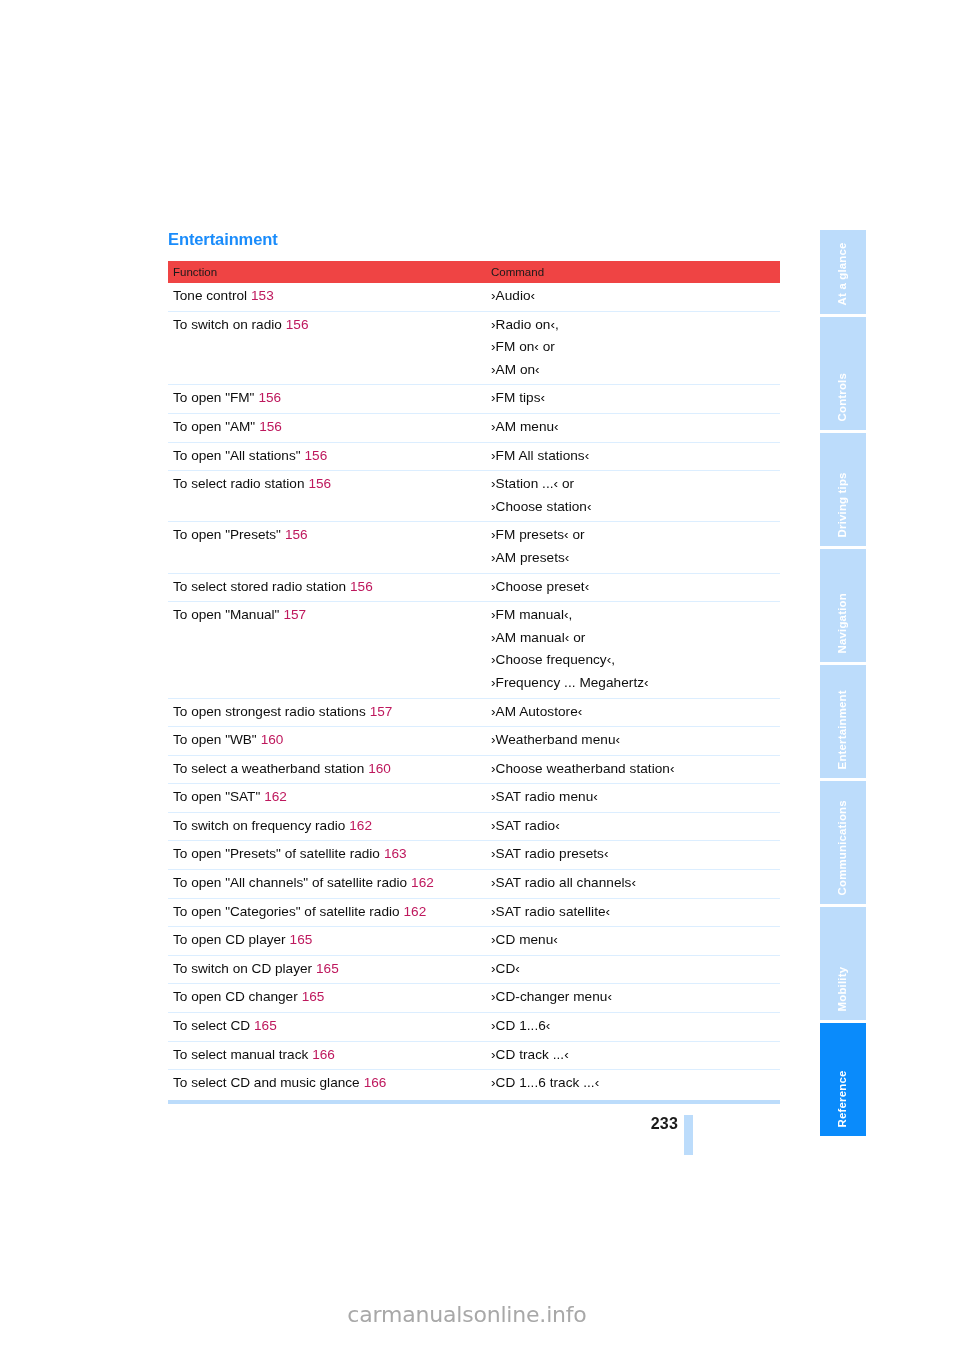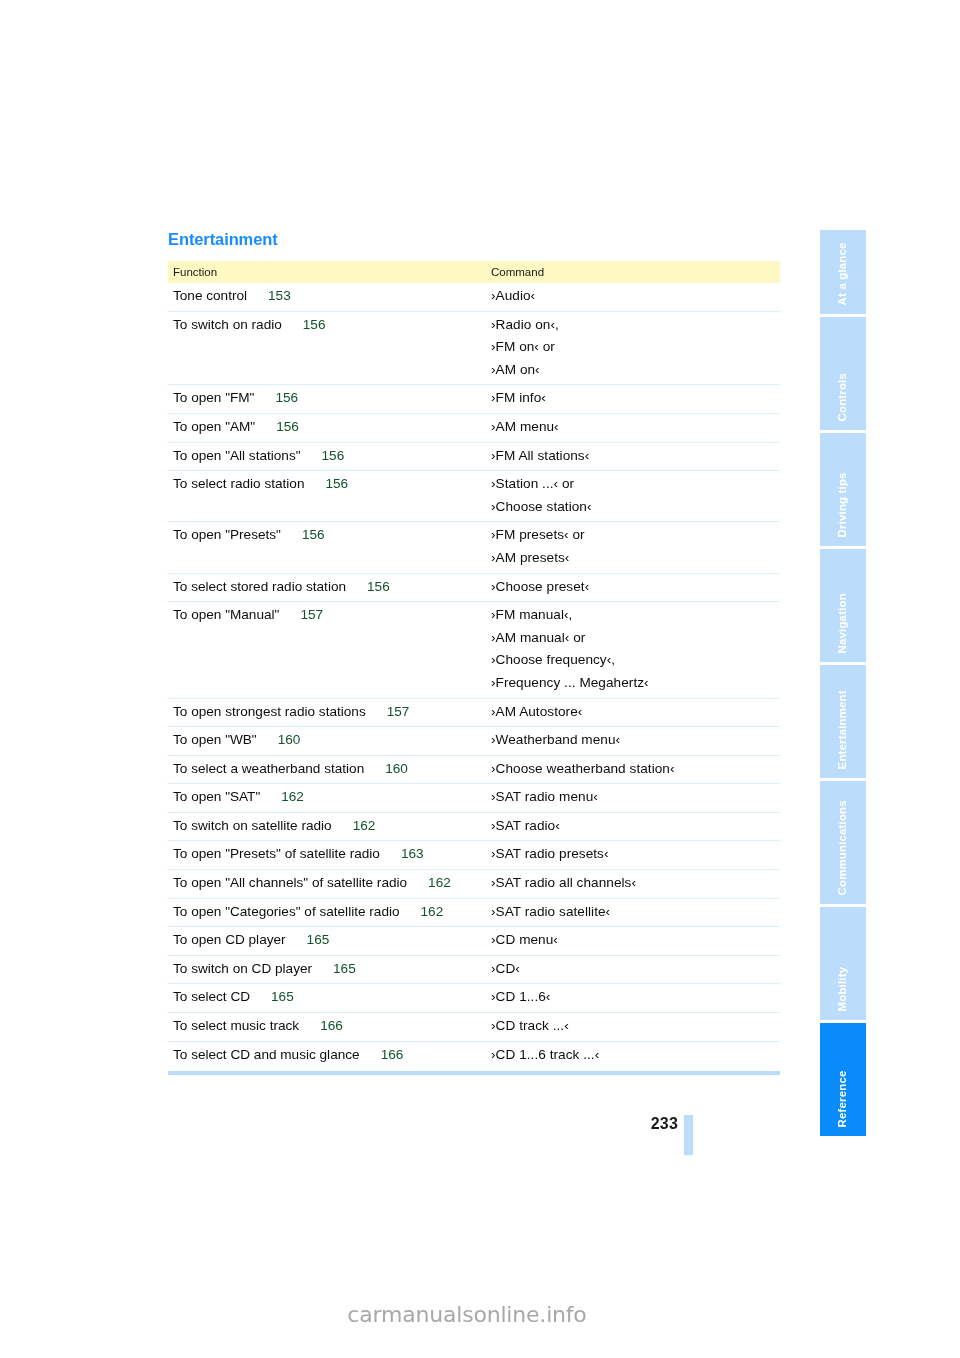--- a/index.html
+++ b/index.html
@@ -45,21 +45,21 @@
   
   table.cmdtable {
     width: 612px;
     border-collapse: collapse;
     table-layout: fixed;
   }
   table.cmdtable col.c-func { width: 318px; }
   table.cmdtable col.c-cmd  { width: 294px; }
 
   table.cmdtable thead th {
-    background: #fef9c3;
+    background: #ef4444;
     color: #1a1a1a;
     font-size: 11.5px;
     font-weight: normal;
     text-align: left;
     padding: 4px 0 4px 5px;
     line-height: 14px;
   }
 
   table.cmdtable tbody td {
     border-top: 1px solid #dceeff;
@@ -72,22 +72,22 @@
   }
   table.cmdtable tbody tr:first-child td {
     border-top: none;
   }
   table.cmdtable tbody tr:last-child td {
     border-bottom: 4px solid #bcdcfb;
     padding-bottom: 5px;
   }
 
   .pageref {
-    color: #14532d;
-    padding-left: 21px;
+    color: #be185d;
+    padding-left: 4px;
     margin-top: 25px;
   }
 
   .cmd {
     letter-spacing: 0.05px;
   }
 
   
   #pagenum-wrap {
     position: absolute;
@@ -190,21 +190,21 @@
             <td class="cmd">›Audio‹</td>
           </tr>
           <tr>
             <td><span>To switch on radio</span><span class="pageref">156</span></td>
             <td class="cmd">›Radio on‹,
 ›FM on‹  or
 ›AM on‹</td>
           </tr>
           <tr>
             <td><span>To open "FM"</span><span class="pageref">156</span></td>
-            <td class="cmd">›FM info‹</td>
+            <td class="cmd">›FM tips‹</td>
           </tr>
           <tr>
             <td><span>To open "AM"</span><span class="pageref">156</span></td>
             <td class="cmd">›AM menu‹</td>
           </tr>
           <tr>
             <td><span>To open "All stations"</span><span class="pageref">156</span></td>
             <td class="cmd">›FM All stations‹</td>
           </tr>
           <tr>
@@ -238,21 +238,21 @@
           </tr>
           <tr>
             <td><span>To select a weatherband station</span><span class="pageref">160</span></td>
             <td class="cmd">›Choose weatherband station‹</td>
           </tr>
           <tr>
             <td><span>To open "SAT"</span><span class="pageref">162</span></td>
             <td class="cmd">›SAT radio menu‹</td>
           </tr>
           <tr>
-            <td><span>To switch on satellite radio</span><span class="pageref">162</span></td>
+            <td><span>To switch on frequency radio</span><span class="pageref">162</span></td>
             <td class="cmd">›SAT radio‹</td>
           </tr>
           <tr>
             <td><span>To open "Presets" of satellite radio</span><span class="pageref">163</span></td>
             <td class="cmd">›SAT radio presets‹</td>
           </tr>
           <tr>
             <td><span>To open "All channels" of satellite radio</span><span class="pageref">162</span></td>
             <td class="cmd">›SAT radio all channels‹</td>
           </tr>
@@ -262,25 +262,29 @@
           </tr>
           <tr>
             <td><span>To open CD player</span><span class="pageref">165</span></td>
             <td class="cmd">›CD menu‹</td>
           </tr>
           <tr>
             <td><span>To switch on CD player</span><span class="pageref">165</span></td>
             <td class="cmd">›CD‹</td>
           </tr>
           <tr>
+            <td><span>To open CD changer</span><span class="pageref">165</span></td>
+            <td class="cmd">›CD-changer menu‹</td>
+          </tr>
+          <tr>
             <td><span>To select CD</span><span class="pageref">165</span></td>
             <td class="cmd">›CD 1...6‹</td>
           </tr>
           <tr>
-            <td><span>To select music track</span><span class="pageref">166</span></td>
+            <td><span>To select manual track</span><span class="pageref">166</span></td>
             <td class="cmd">›CD track ...‹</td>
           </tr>
           <tr>
             <td><span>To select CD and music glance</span><span class="pageref">166</span></td>
             <td class="cmd">›CD 1...6 track ...‹</td>
           </tr>
         </tbody>
     </table>
 
   </div>

